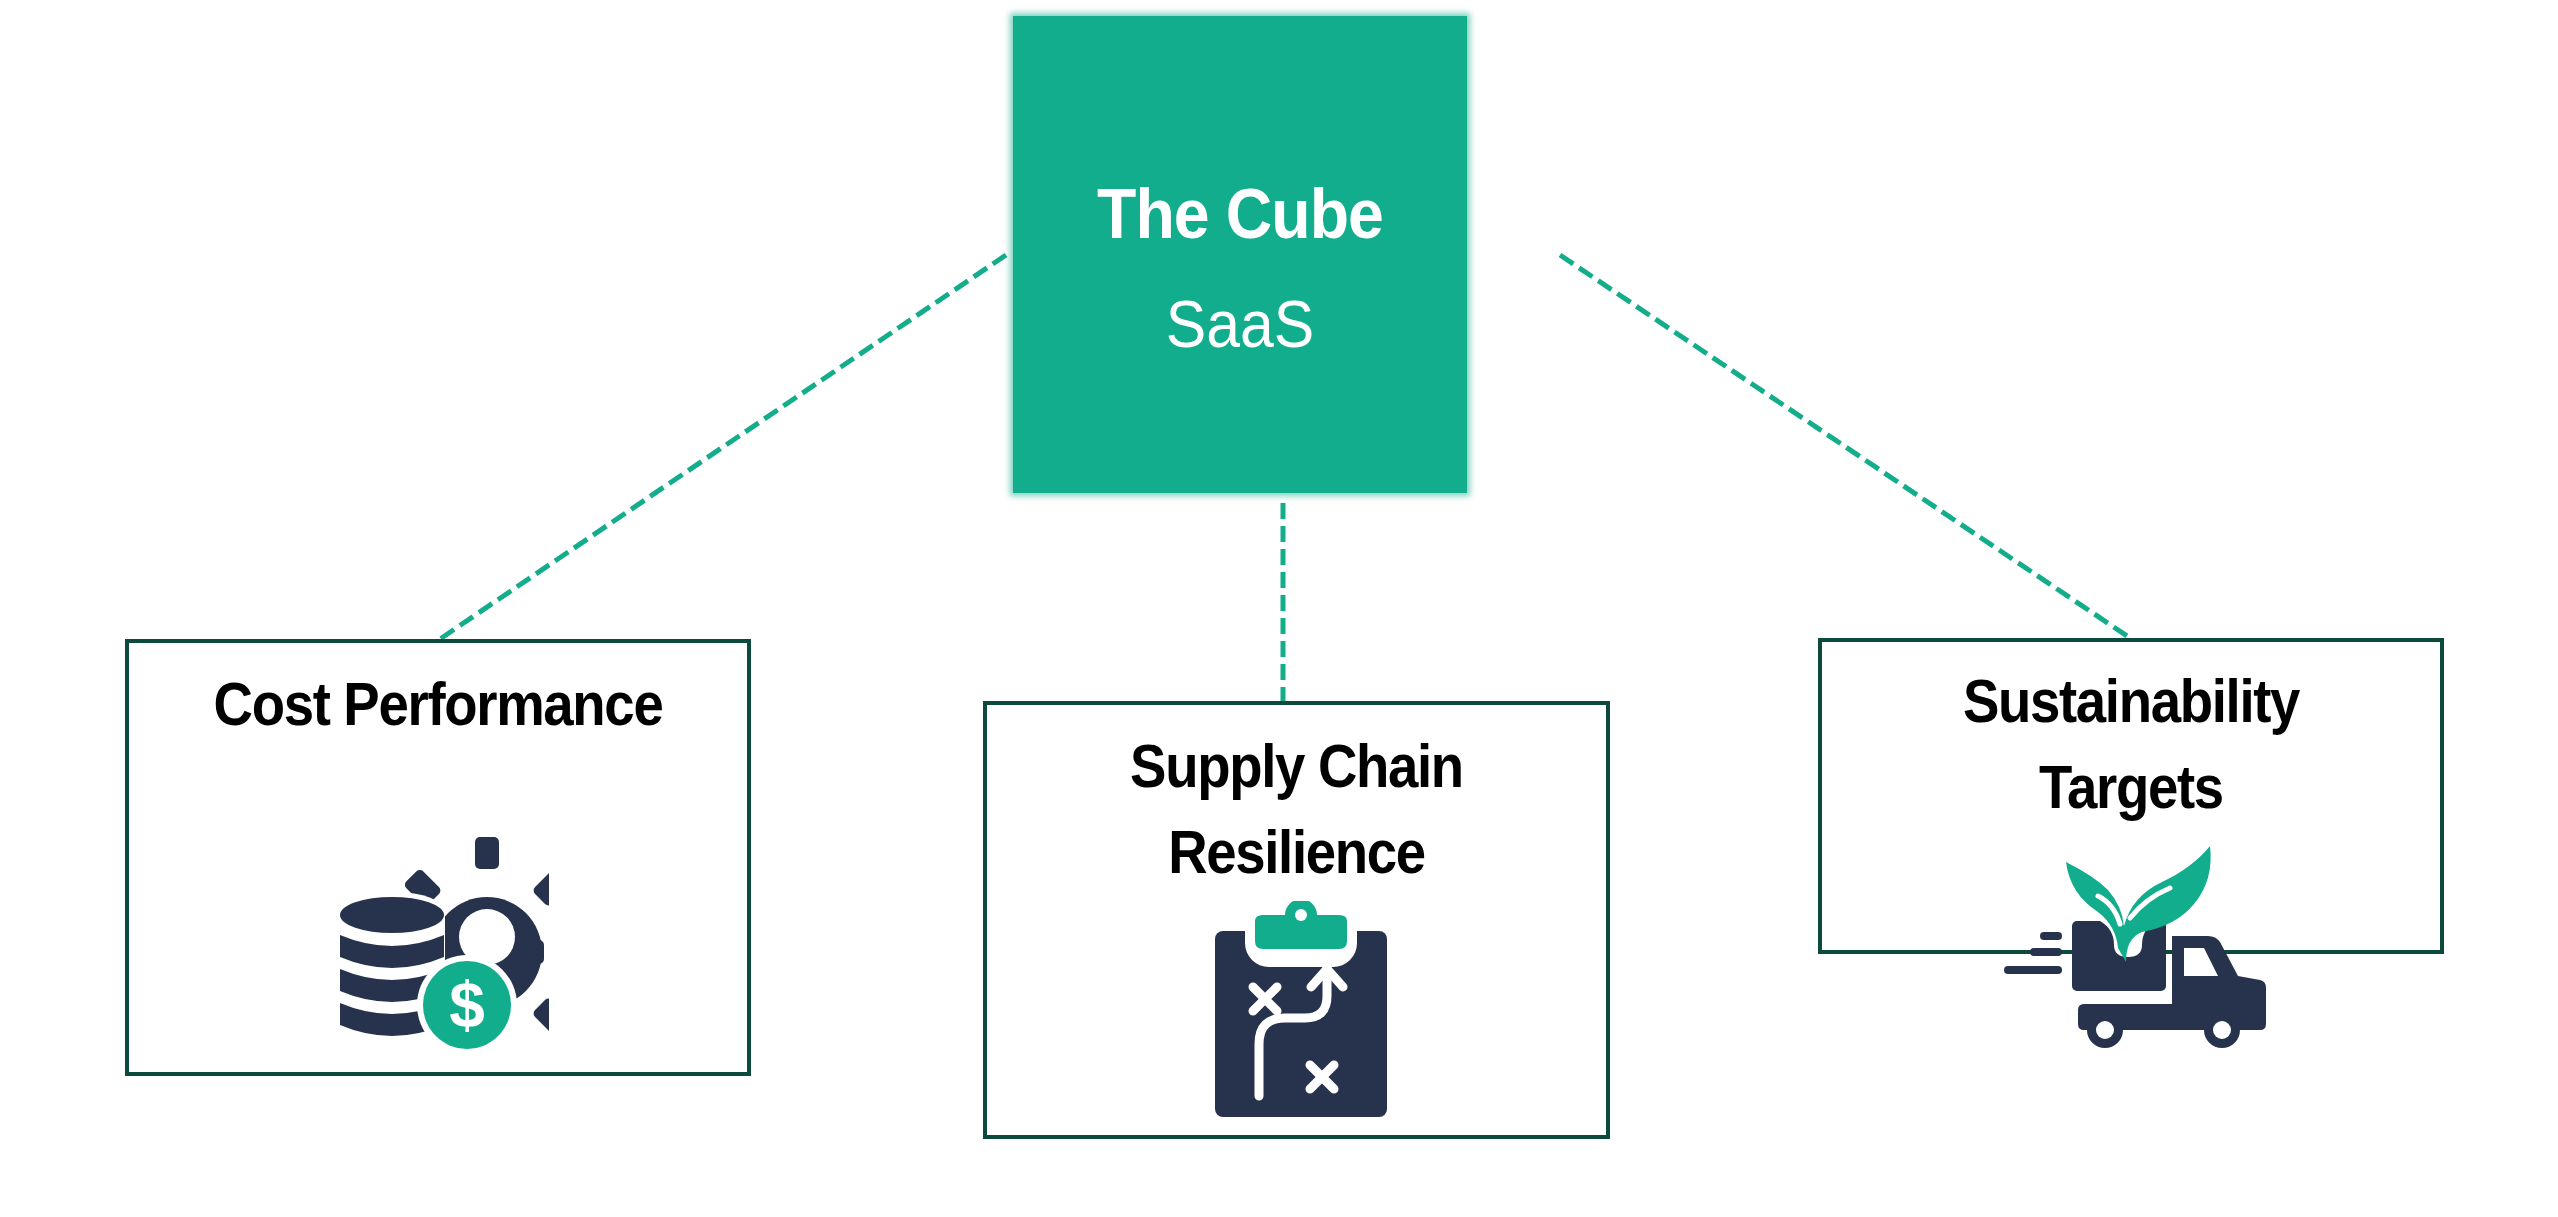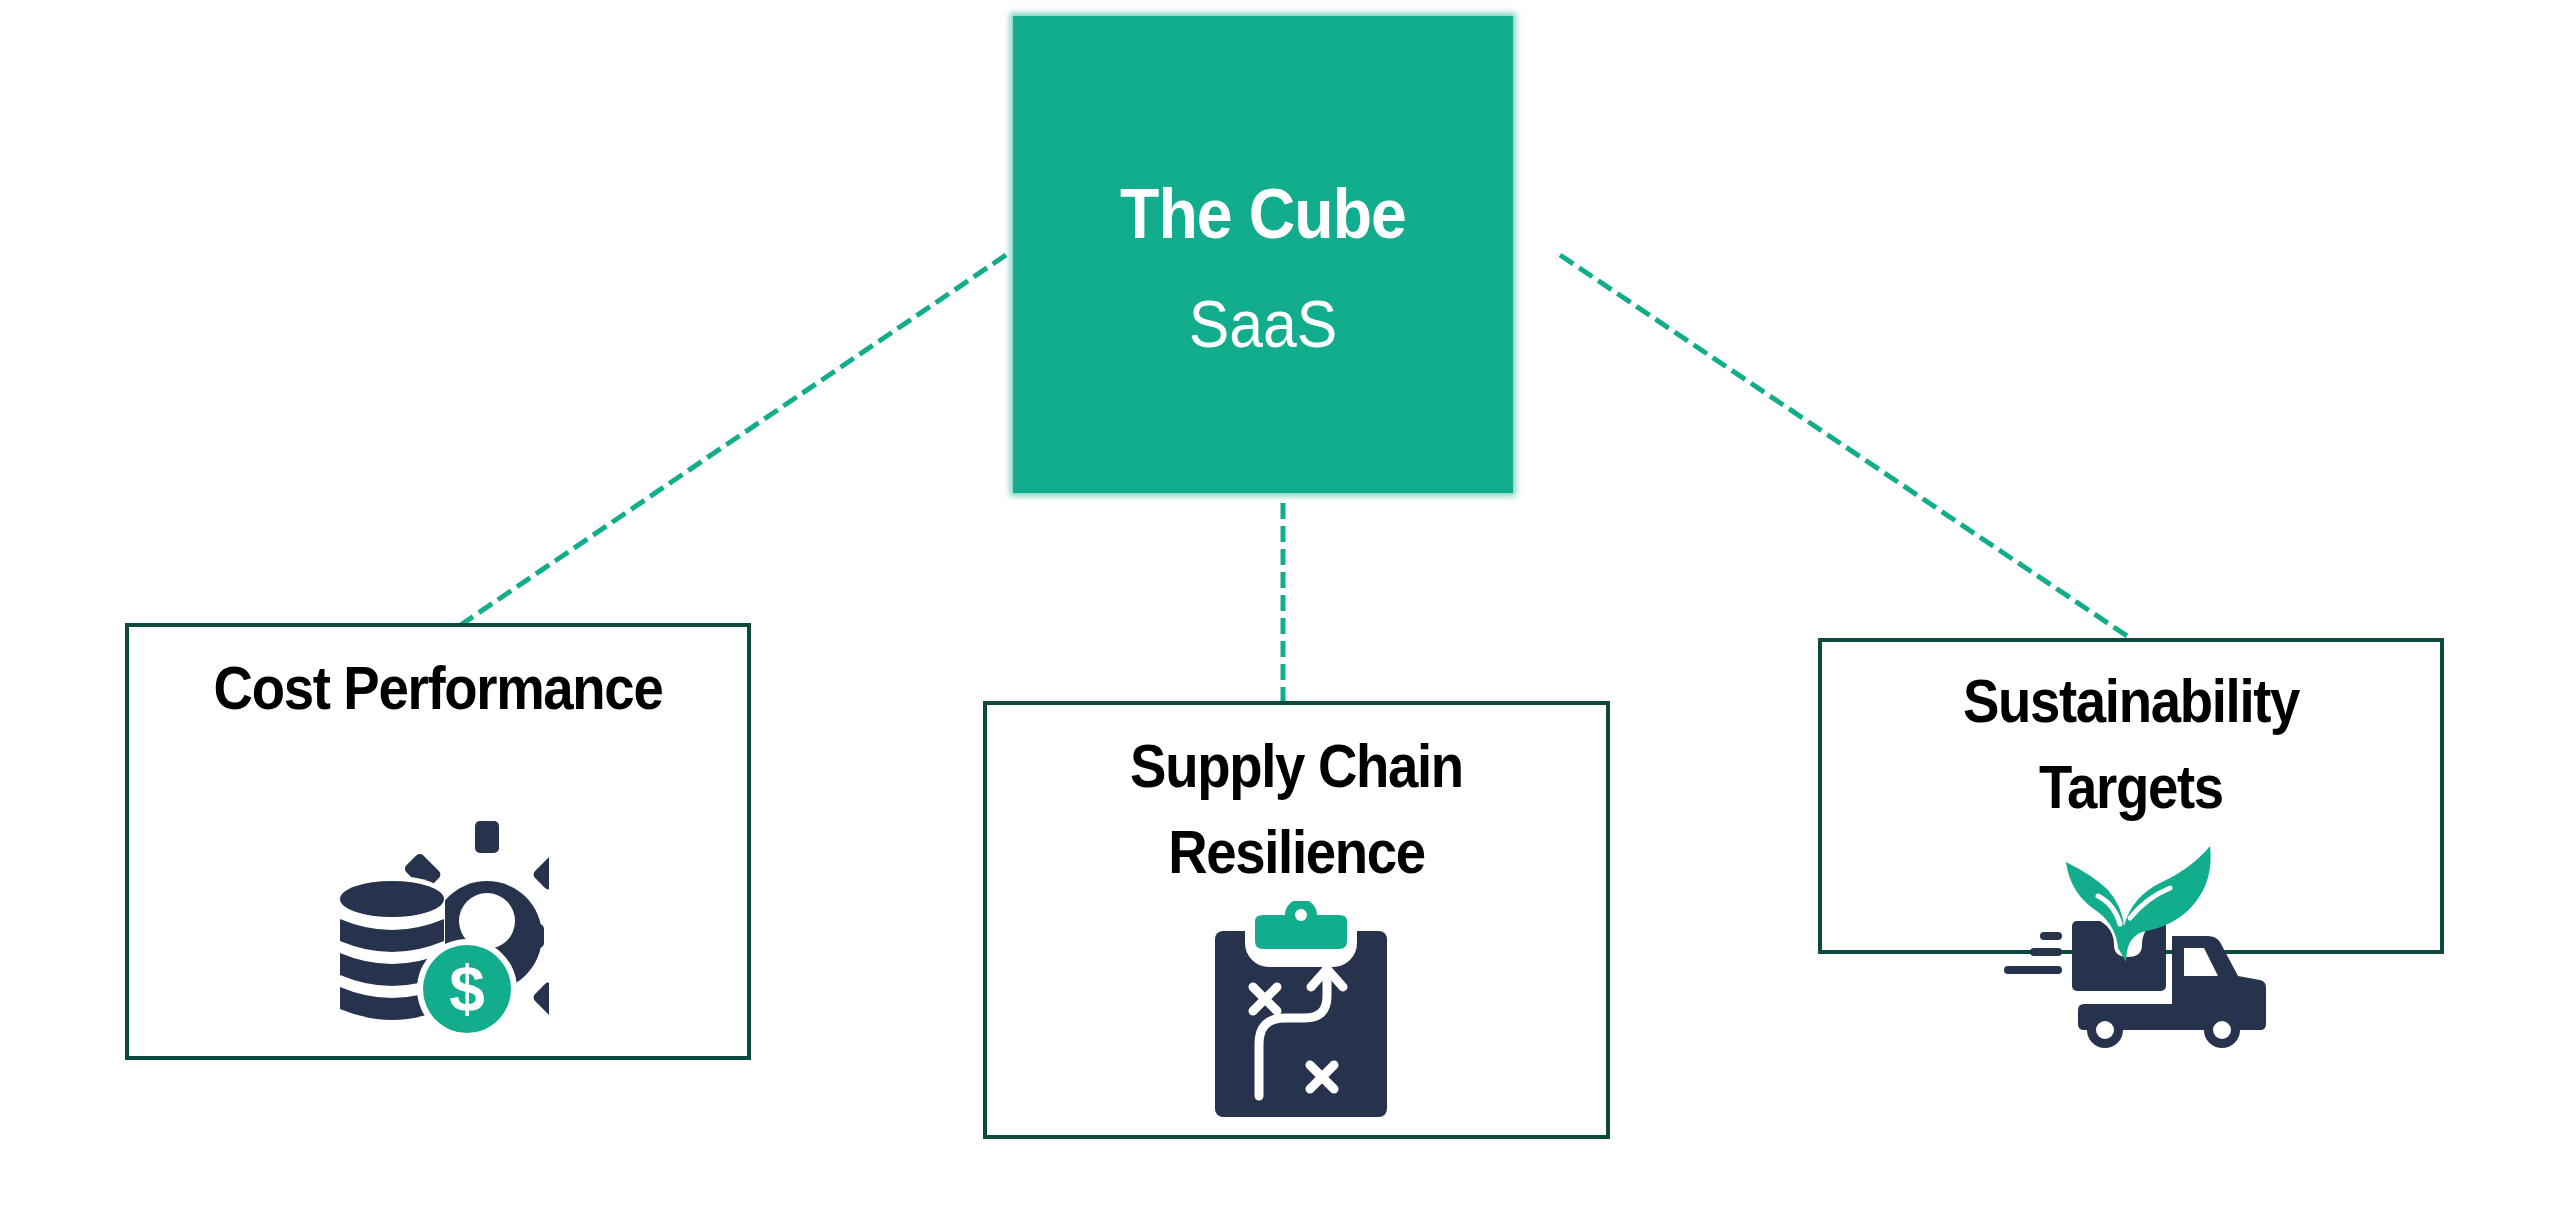--- a/index.html
+++ b/index.html
@@ -1,32 +1,32 @@
 <!DOCTYPE html>
 <html><head>
 <meta charset="utf-8">
 <style>
   html, body { margin:0; padding:0; background:#ffffff; }
   body { width:2558px; height:1217px; position:relative; overflow:hidden;
          font-family:"Liberation Sans", "DejaVu Sans", sans-serif; }
   .connectors { position:absolute; left:0; top:0; width:2558px; height:1217px; pointer-events:none; }
-  .hub { position:absolute; left:1013px; top:16px; width:500px; height:477px;
+  .hub { position:absolute; left:1013px; top:16px; width:454px; height:477px;
          background:#11ad8c; box-shadow:0 0 6px 3px rgba(17,173,140,0.55);
          color:#ffffff; text-align:center; }
   .hub-title { position:absolute; left:0; right:0; top:158px; font-weight:bold;
                font-size:70px; line-height:80px; letter-spacing:-1px;
                transform:scaleX(0.92); }
   .hub-sub { position:absolute; left:0; right:0; top:268px; font-size:66px;
              line-height:80px; transform:scaleX(0.92); }
   .card { position:absolute; box-sizing:border-box; border:4px solid #0b4a3c; background:#fff; }
   .card-title { position:absolute; left:0; right:0; text-align:center; color:#000;
                 font-weight:bold; font-size:62px; line-height:86px; letter-spacing:-1.5px;
                 transform:scaleX(0.88); transform-origin:center; }
   .icon { position:absolute; }
-  #card-cost { left:125px; top:623px; width:626px; height:437px; }
+  #card-cost { left:125px; top:639px; width:626px; height:437px; }
   #card-cost .card-title { top:18px; }
   #card-cost .icon { left:208px; top:194px; width:212px; height:215px; }
   #card-supply { left:971px; top:701px; width:627px; height:438px;margin-left:12px; }
   #card-supply .card-title { top:18px; }
   #card-supply .icon { left:228px; top:196px; width:172px; height:216px; }
   #card-sustain { left:1818px; top:638px; width:626px; height:316px; }
   #card-sustain .card-title { top:16px; }
   #card-sustain .icon { left:178px; top:194px; width:272px; height:212px; }
 </style>
 </head>

